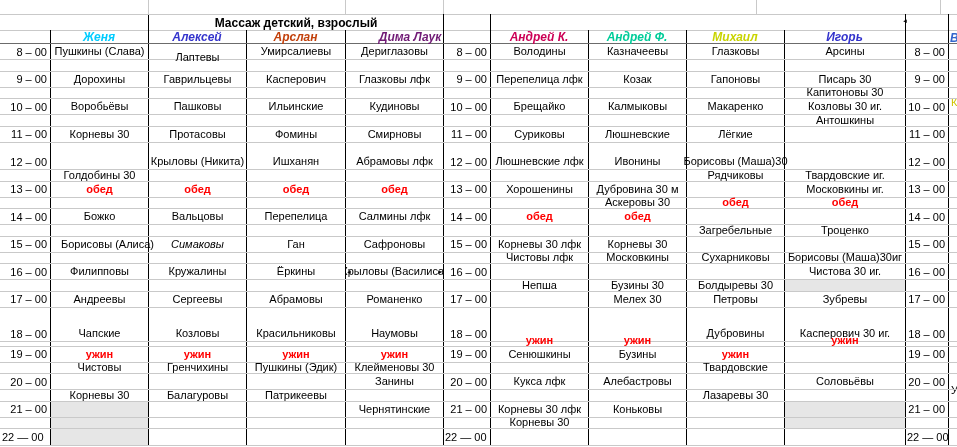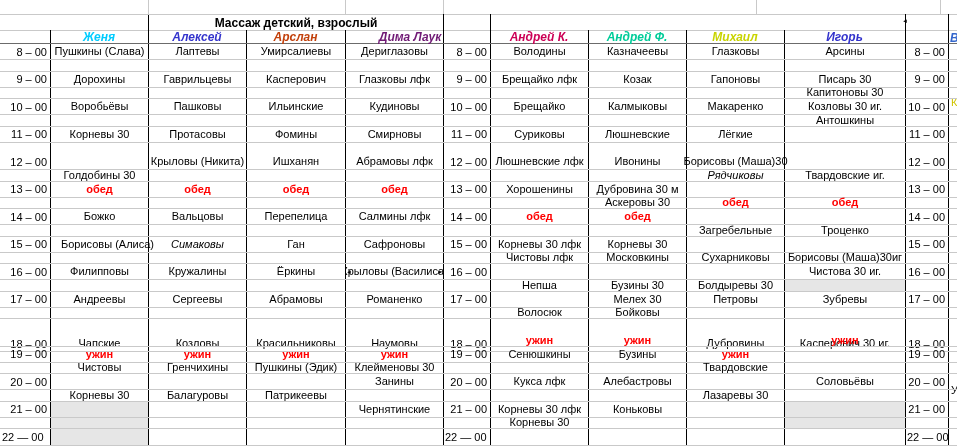--- a/index.html
+++ b/index.html
@@ -79,38 +79,38 @@
     <div class="header-cell" style="left: 784px; width: 121px; color: rgb(51, 51, 204);">Игорь</div>
     <div class="marker" style="left: 902px; top: 18px;">◄</div>
     <div class="edge-frag" style="left: 950px; top: 31px; width: 7px; height: 12px; font-weight: bold; font-style: italic; font-size: 12px; color: rgb(51, 102, 204);">В</div>
     <div class="edge-frag" style="left: 951px; top: 96px; width: 6px; height: 12px; color: rgb(208, 196, 0);">Ка</div>
     <div class="edge-frag" style="left: 951px; top: 384px; width: 6px; height: 12px; color: rgb(0, 0, 0);">У</div>
     <div class="row" style="top: 44px; height: 16px;">
       <div class="time" style="left: 0px; width: 50px;">8 – 00</div>
       <div class="time" style="left: 443px; width: 47px;">8 – 00</div>
       <div class="time" style="left: 905px; width: 43px;">8 – 00</div>
       <div class="cell" style="left: 51px; width: 97px;">Пушкины (Слава)</div>
-      <div class="cell" style="left: 149px; width: 97px;">Лаптевы</div>
+      <div class="cell" style="left: 149px; width: 97px; margin-top: 6px;">Лаптевы</div>
       <div class="cell" style="left: 247px; width: 98px;">Умирсалиевы</div>
       <div class="cell" style="left: 346px; width: 97px;">Дериглазовы</div>
       <div class="cell" style="left: 491px; width: 97px;">Володины</div>
       <div class="cell" style="left: 589px; width: 97px;">Казначеевы</div>
       <div class="cell" style="left: 687px; width: 97px;">Глазковы</div>
       <div class="cell" style="left: 785px; width: 120px;">Арсины</div>
     </div>
     <div class="row" style="top: 60px; height: 11.5px;"></div>
     <div class="row" style="top: 71.5px; height: 16px;">
       <div class="time" style="left: 0px; width: 50px;">9 – 00</div>
       <div class="time" style="left: 443px; width: 47px;">9 – 00</div>
       <div class="time" style="left: 905px; width: 43px;">9 – 00</div>
       <div class="cell" style="left: 51px; width: 97px;">Дорохины</div>
       <div class="cell" style="left: 149px; width: 97px;">Гаврильцевы</div>
       <div class="cell" style="left: 247px; width: 98px;">Касперович</div>
       <div class="cell" style="left: 346px; width: 97px;">Глазковы лфк</div>
-      <div class="cell" style="left: 491px; width: 97px;">Брещайко лфк</div>
+      <div class="cell" style="left: 491px; width: 97px;">Перепелица лфк</div>
       <div class="cell" style="left: 589px; width: 97px;">Козак</div>
       <div class="cell" style="left: 687px; width: 97px;">Гапоновы</div>
       <div class="cell" style="left: 785px; width: 120px;">Писарь 30</div>
     </div>
     <div class="row" style="top: 87.5px; height: 11.5px;">
       <div class="cell" style="left: 785px; width: 120px;">Капитоновы 30</div>
     </div>
     <div class="row" style="top: 99px; height: 16px;">
       <div class="time" style="left: 0px; width: 50px;">10 – 00</div>
       <div class="time" style="left: 443px; width: 47px;">10 – 00</div>
@@ -145,33 +145,34 @@
       <div class="time" style="left: 905px; width: 43px;">12 – 00</div>
       <div class="cell" style="left: 149px; width: 97px;">Крыловы (Никита)</div>
       <div class="cell" style="left: 247px; width: 98px;">Ишханян</div>
       <div class="cell" style="left: 346px; width: 97px;">Абрамовы лфк</div>
       <div class="cell" style="left: 491px; width: 97px;">Люшневские лфк</div>
       <div class="cell" style="left: 589px; width: 97px;">Ивонины</div>
       <div class="cell" style="left: 687px; width: 97px;">Борисовы (Маша)30</div>
     </div>
     <div class="row" style="top: 170px; height: 11.5px;">
       <div class="cell" style="left: 51px; width: 97px;">Голдобины 30</div>
-      <div class="cell" style="left: 687px; width: 97px; font-style: italic;">Рядчиковы</div>
+      <div class="cell" style="left: 687px; width: 97px;">Рядчиковы</div>
       <div class="cell" style="left: 785px; width: 120px;">Твардовские иг.</div>
     </div>
     <div class="row" style="top: 181.5px; height: 16px;">
       <div class="time" style="left: 0px; width: 50px;">13 – 00</div>
       <div class="time" style="left: 443px; width: 47px;">13 – 00</div>
       <div class="time" style="left: 905px; width: 43px;">13 – 00</div>
       <div class="cell red" style="left: 51px; width: 97px;">обед</div>
       <div class="cell red" style="left: 149px; width: 97px;">обед</div>
       <div class="cell red" style="left: 247px; width: 98px;">обед</div>
       <div class="cell red" style="left: 346px; width: 97px;">обед</div>
       <div class="cell" style="left: 491px; width: 97px;">Хорошенины</div>
       <div class="cell" style="left: 589px; width: 97px;">Дубровина 30 м</div>
+      <div class="cell" style="left: 785px; width: 120px;">Московкины иг.</div>
     </div>
     <div class="row" style="top: 197.5px; height: 11.5px;">
       <div class="cell" style="left: 589px; width: 97px;">Аскеровы 30</div>
       <div class="cell red" style="left: 687px; width: 97px;">обед</div>
       <div class="cell red" style="left: 785px; width: 120px;">обед</div>
     </div>
     <div class="row" style="top: 209px; height: 16px;">
       <div class="time" style="left: 0px; width: 50px;">14 – 00</div>
       <div class="time" style="left: 443px; width: 47px;">14 – 00</div>
       <div class="time" style="left: 905px; width: 43px;">14 – 00</div>
@@ -224,25 +225,21 @@
       <div class="time" style="left: 443px; width: 47px;">17 – 00</div>
       <div class="time" style="left: 905px; width: 43px;">17 – 00</div>
       <div class="cell" style="left: 51px; width: 97px;">Андреевы</div>
       <div class="cell" style="left: 149px; width: 97px;">Сергеевы</div>
       <div class="cell" style="left: 247px; width: 98px;">Абрамовы</div>
       <div class="cell" style="left: 346px; width: 97px;">Романенко</div>
       <div class="cell" style="left: 589px; width: 97px;">Мелех 30</div>
       <div class="cell" style="left: 687px; width: 97px;">Петровы</div>
       <div class="cell" style="left: 785px; width: 120px;">Зубревы</div>
     </div>
-    <div class="row" style="top: 307.5px; height: 11.5px;">
-      <div class="cell" style="left: 491px; width: 97px;">Волосюк</div>
-      <div class="cell" style="left: 589px; width: 97px;">Бойковы</div>
-    </div>
-    <div class="row" style="top: 336px; height: 16px;">
+    <div class="row" style="top: 326px; height: 16px;">
       <div class="time" style="left: 0px; width: 50px;">18 – 00</div>
       <div class="time" style="left: 443px; width: 47px;">18 – 00</div>
       <div class="time" style="left: 905px; width: 43px;">18 – 00</div>
       <div class="cell" style="left: 51px; width: 97px;">Чапские</div>
       <div class="cell" style="left: 149px; width: 97px;">Козловы</div>
       <div class="cell" style="left: 247px; width: 98px;">Красильниковы</div>
       <div class="cell" style="left: 346px; width: 97px;">Наумовы</div>
       <div class="cell" style="left: 687px; width: 97px;">Дубровины</div>
       <div class="cell" style="left: 785px; width: 120px;">Касперович 30 иг.</div>
     </div>

